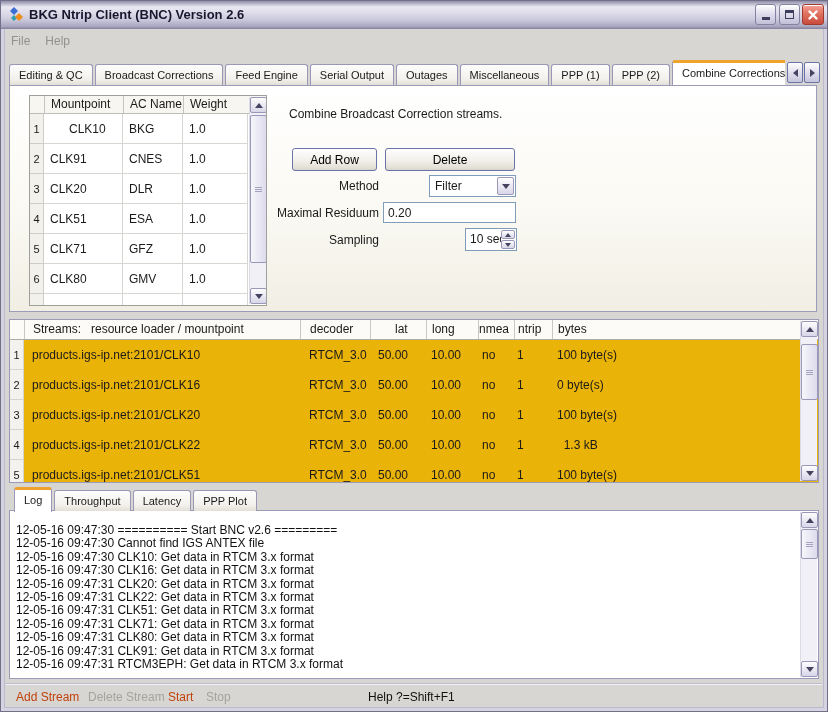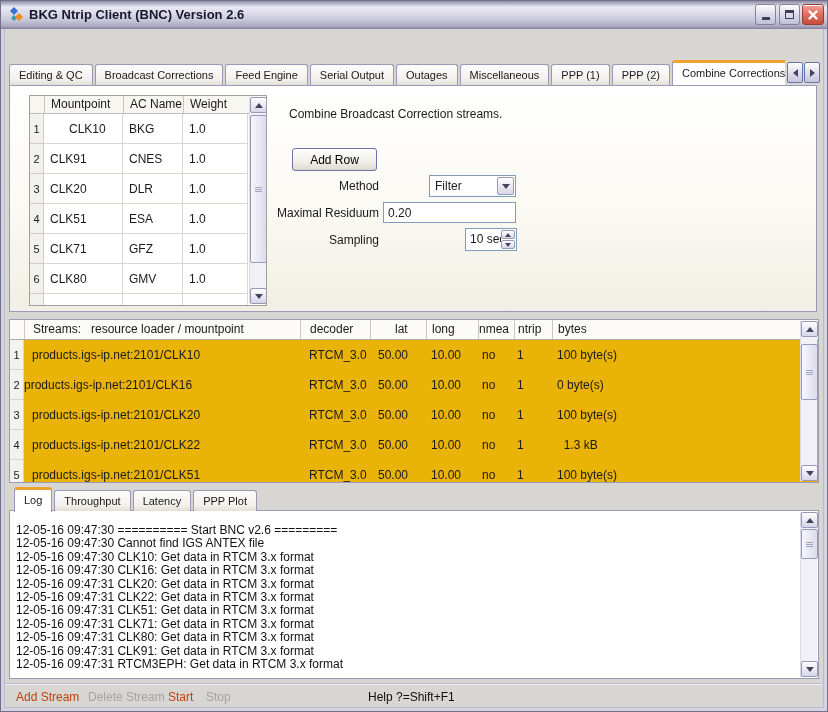--- a/index.html
+++ b/index.html
@@ -143,20 +143,21 @@
     <span class="winbtn max">
         <span class="glyph-max"></span>
       </span>
     <span class="winbtn close">
       <svg width="14" height="14" viewBox="0 0 14 14">
         <path d="M3.5 3.5 L10.5 10.5 M10.5 3.5 L3.5 10.5" stroke="#ffffff" stroke-width="2.4" stroke-linecap="round"></path>
       </svg>
     </span>
   </div>
 
+  <div class="menubar" id="menubar"><span class="menu-item">File</span><span class="menu-item">Help</span></div>
 
   <div class="tabbar" id="top-tabs">
       <div class="tab">Editing &amp; QC</div>
       <div class="tab">Broadcast Corrections</div>
       <div class="tab">Feed Engine</div>
       <div class="tab">Serial Output</div>
       <div class="tab">Outages</div>
       <div class="tab">Miscellaneous</div>
       <div class="tab">PPP (1)</div>
       <div class="tab">PPP (2)</div>
@@ -230,20 +231,21 @@
           </div>
           <div class="sb-btn sb-down">
             <i class="tri tri-down"></i>
           </div>
         </div>
     </div>
 
     <div class="combine-desc">Combine Broadcast Correction streams.</div>
 
     <button class="xp-btn btn-add">Add Row</button>
+    <button class="xp-btn btn-del">Delete</button>
 
     <div class="lbl method-lbl">Method</div>
     <div class="combo">
       <span class="combo-val">Filter</span>
       <span class="combo-btn">
           <i class="tri tri-down"></i>
         </span>
     </div>
 
     <div class="lbl res-lbl">Maximal Residuum</div>
@@ -280,21 +282,21 @@
           <div class="st-cell" style="width: 276px; padding-left: 8px;">products.igs-ip.net:2101/CLK10</div>
           <div class="st-cell" style="width: 70px; padding-left: 9px;">RTCM_3.0</div>
           <div class="st-cell" style="width: 56px; padding-left: 8px;">50.00</div>
           <div class="st-cell" style="width: 52px; padding-left: 5px;">10.00</div>
           <div class="st-cell" style="width: 36px; padding-left: 4px;">no</div>
           <div class="st-cell" style="width: 38px; padding-left: 3px;">1</div>
           <div class="st-cell" style="width: 250px; padding-left: 5px;">100 byte(s)</div>
         </div>
         <div class="st-row">
           <div class="st-num">2</div>
-          <div class="st-cell" style="width: 276px; ">products.igs-ip.net:2101/CLK16</div>
+          <div class="st-cell" style="width: 276px; padding-left: 8px;">products.igs-ip.net:2101/CLK16</div>
           <div class="st-cell" style="width: 70px; padding-left: 9px;">RTCM_3.0</div>
           <div class="st-cell" style="width: 56px; padding-left: 8px;">50.00</div>
           <div class="st-cell" style="width: 52px; padding-left: 5px;">10.00</div>
           <div class="st-cell" style="width: 36px; padding-left: 4px;">no</div>
           <div class="st-cell" style="width: 38px; padding-left: 3px;">1</div>
           <div class="st-cell" style="width: 250px; padding-left: 5px;">0 byte(s)</div>
         </div>
         <div class="st-row">
           <div class="st-num">3</div>
           <div class="st-cell" style="width: 276px; padding-left: 8px;">products.igs-ip.net:2101/CLK20</div>

